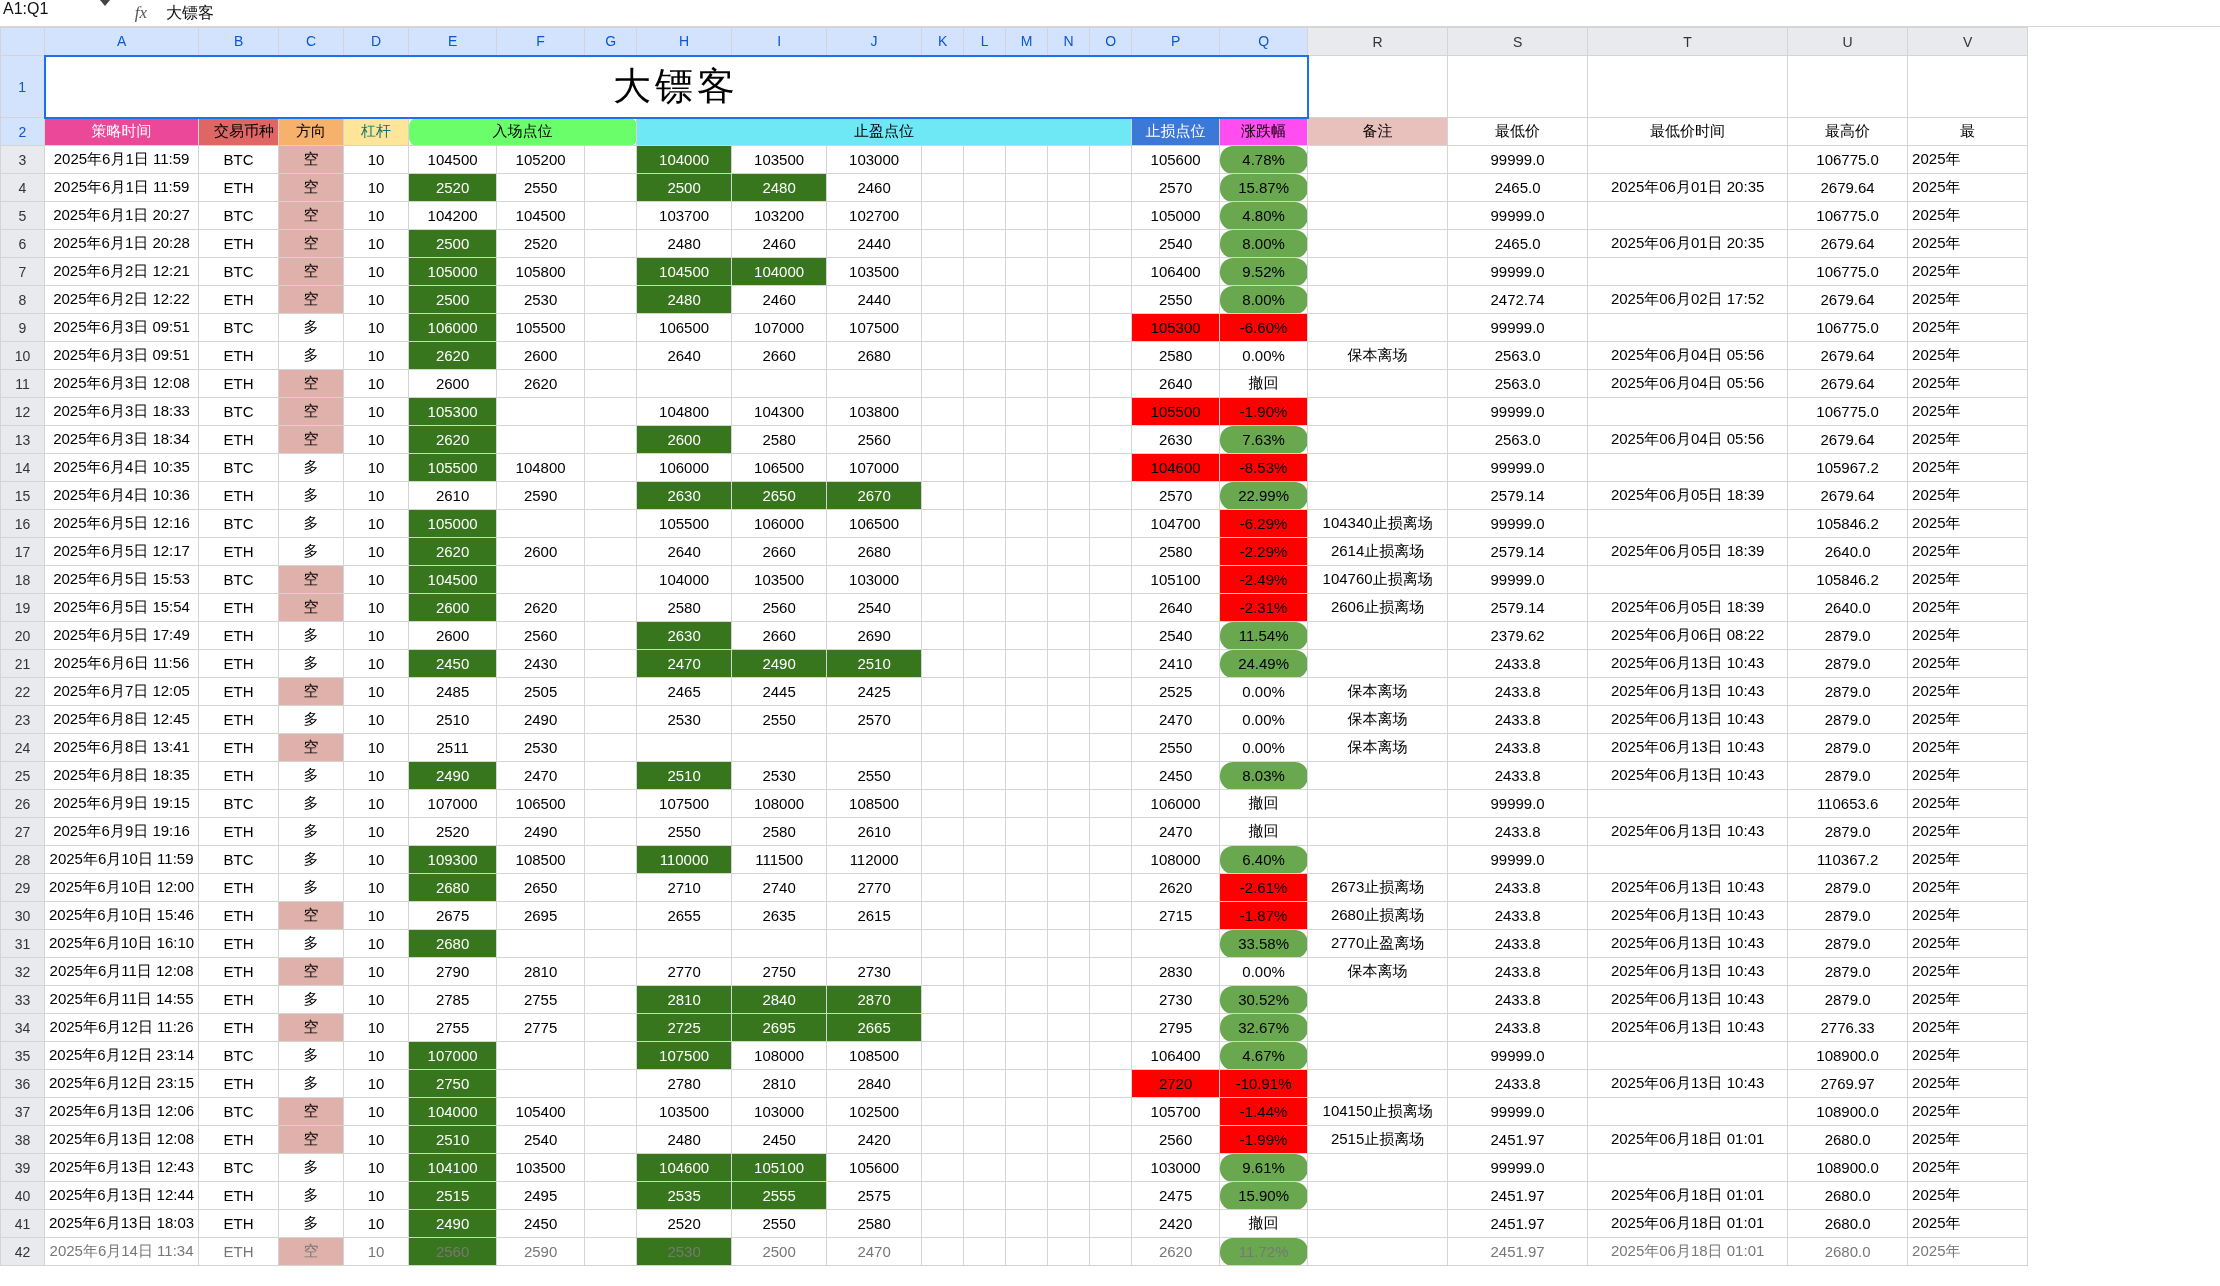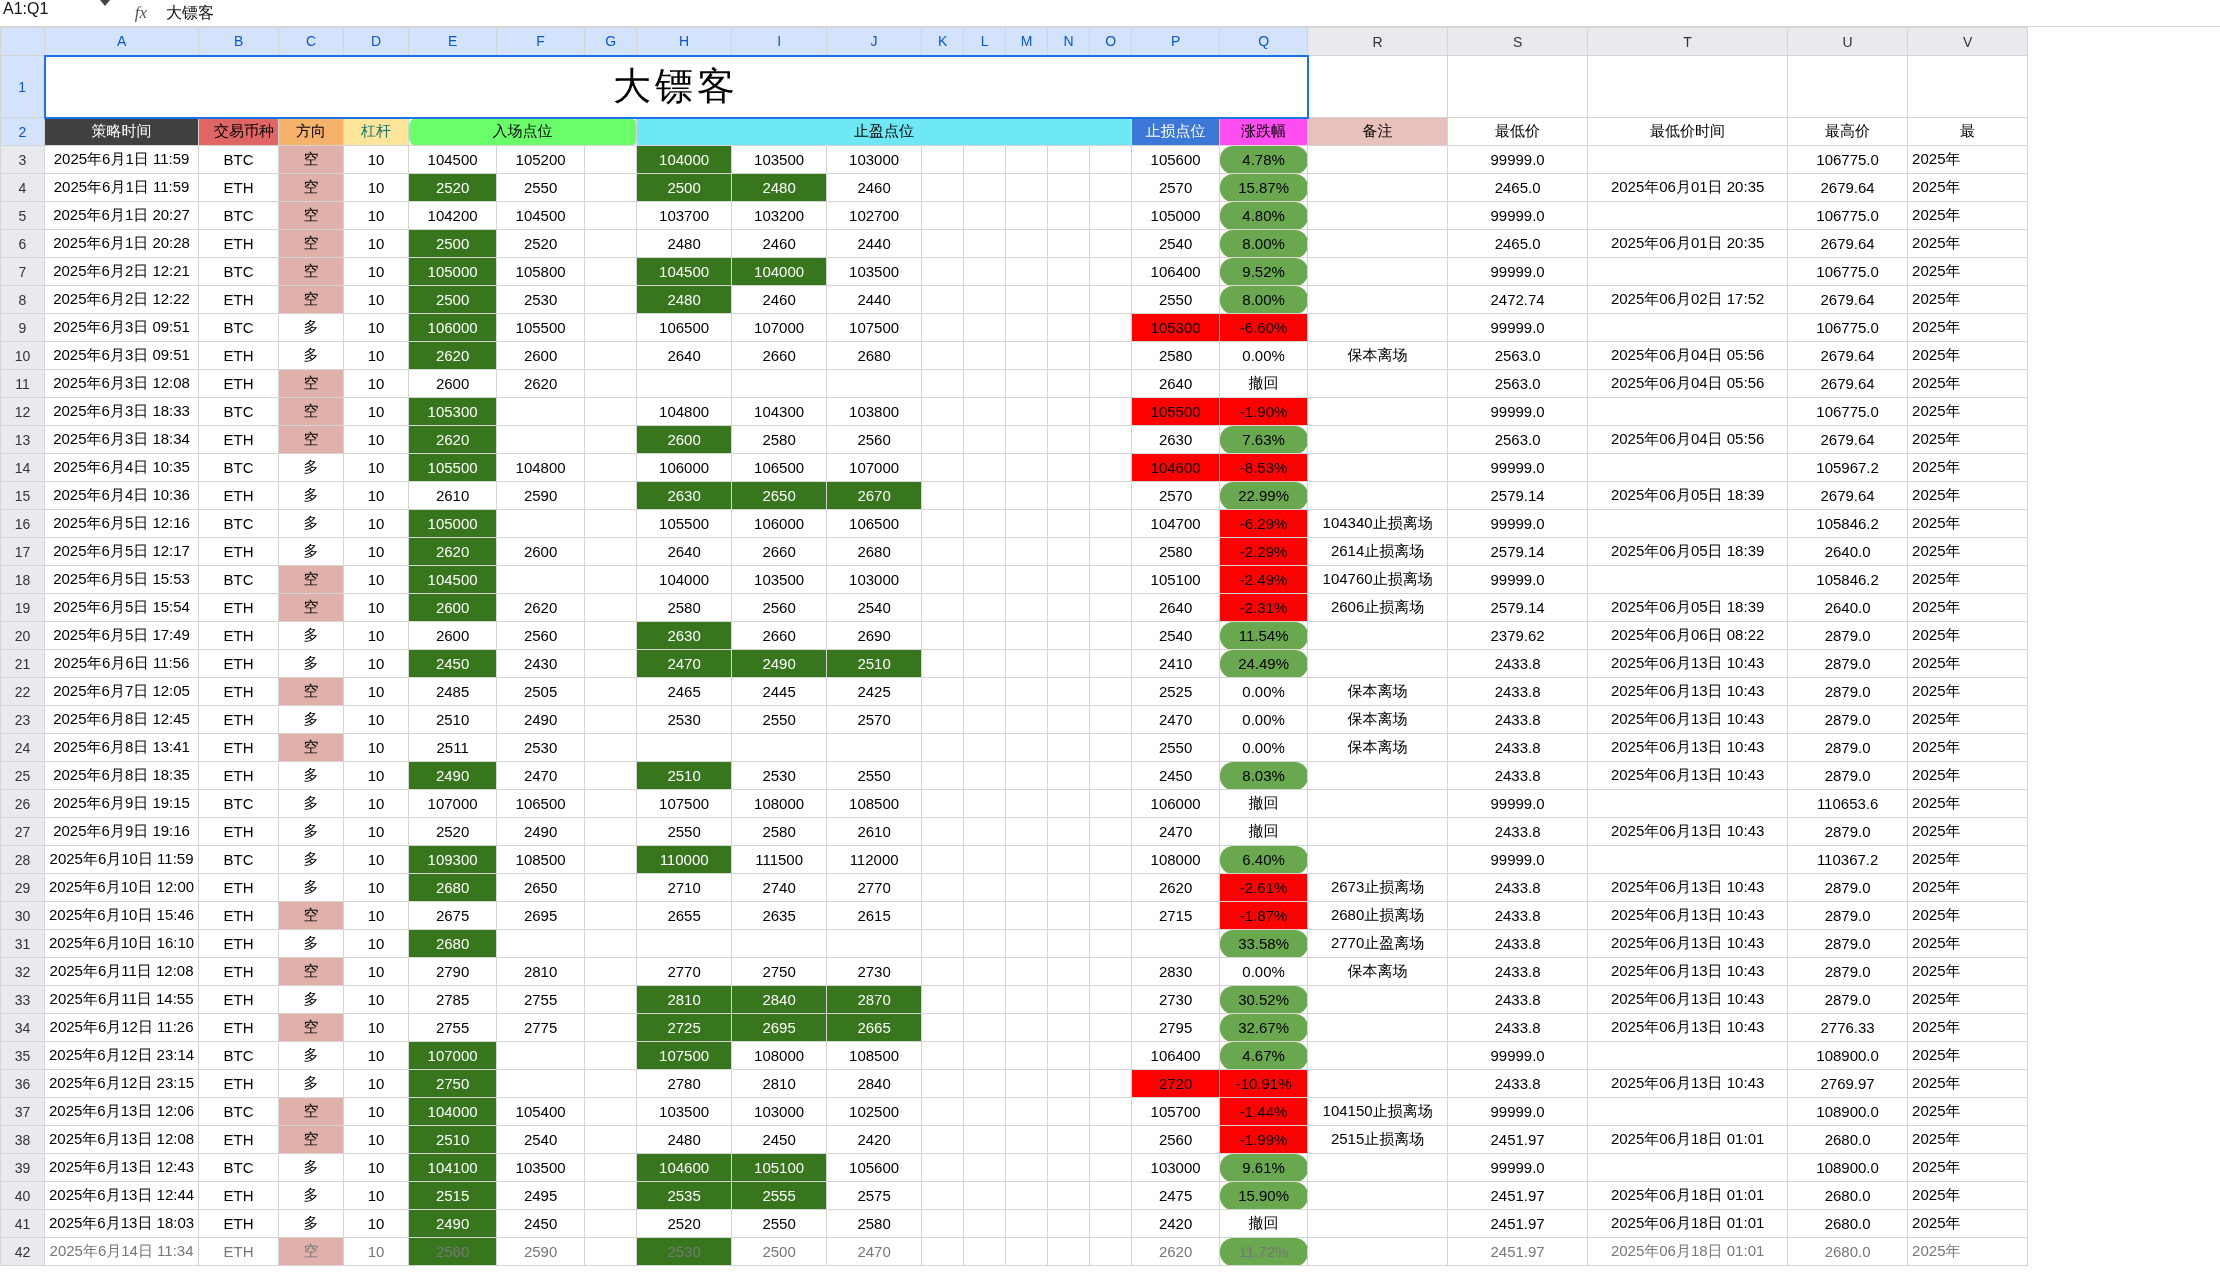--- a/index.html
+++ b/index.html
@@ -101,21 +101,21 @@
   
   .title-cell {
     font-size: 38px;
     text-align: center;
     font-family: "Liberation Sans", sans-serif;
     letter-spacing: 4px;
     height: 62px;
     border: 2px solid #1a73e8 !important;
   }
   
-  .h-dark  { background:#404040; color:#fff; font-weight:bold; text-align:center;margin-left:42px;}
+  .h-dark  { background:#ec4899; color:#fff; font-weight:bold; text-align:center;margin-left:42px;}
   .h-red   { background:#e06666; color:#000; font-weight:bold; text-align:right;}
   .h-orange{ background:#f6b26b; color:#000; font-weight:bold; text-align:center;}
   .h-yellow{ background:#ffe599; color:#0f766e; font-weight:bold; text-align:center;}
   .h-green { background:#6aff6a; color:#000; font-weight:bold; text-align:center;border-radius:8px;}
   .h-cyan  { background:#6fe8f5; color:#000; font-weight:bold; text-align:center;}
   .h-blue  { background:#3c78d8; color:#fff; font-weight:bold; text-align:center;}
   .h-magenta{background:#ff4df0; color:#000; font-weight:bold; text-align:center;}
   .h-pink  { background:#e8c0bc; color:#000; text-align:center;}
   .h-plain { background:#fff; color:#000; text-align:center;}
   

